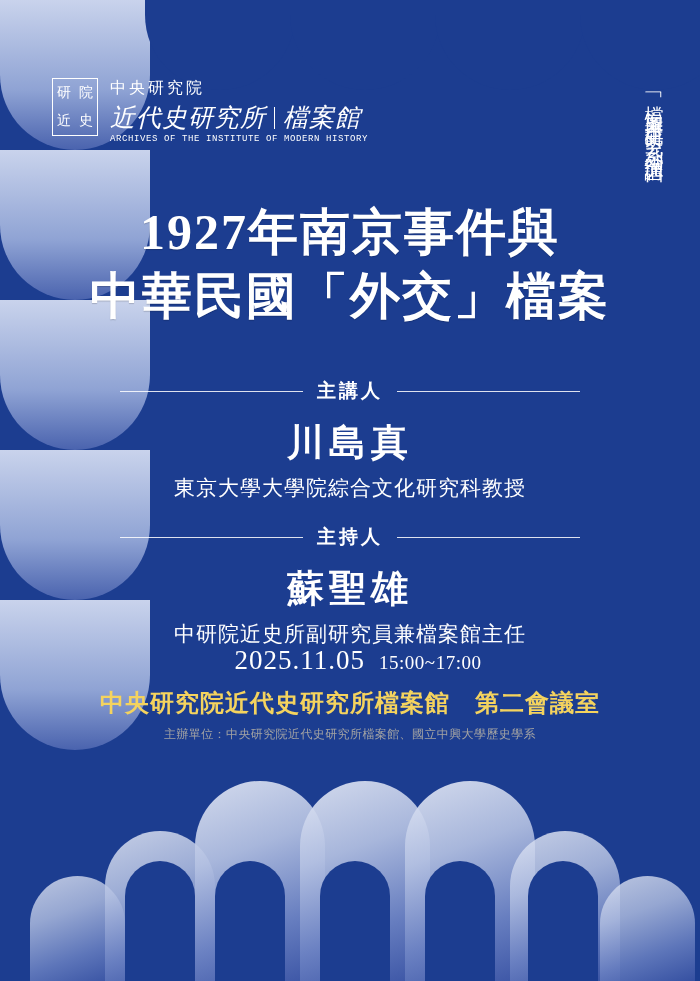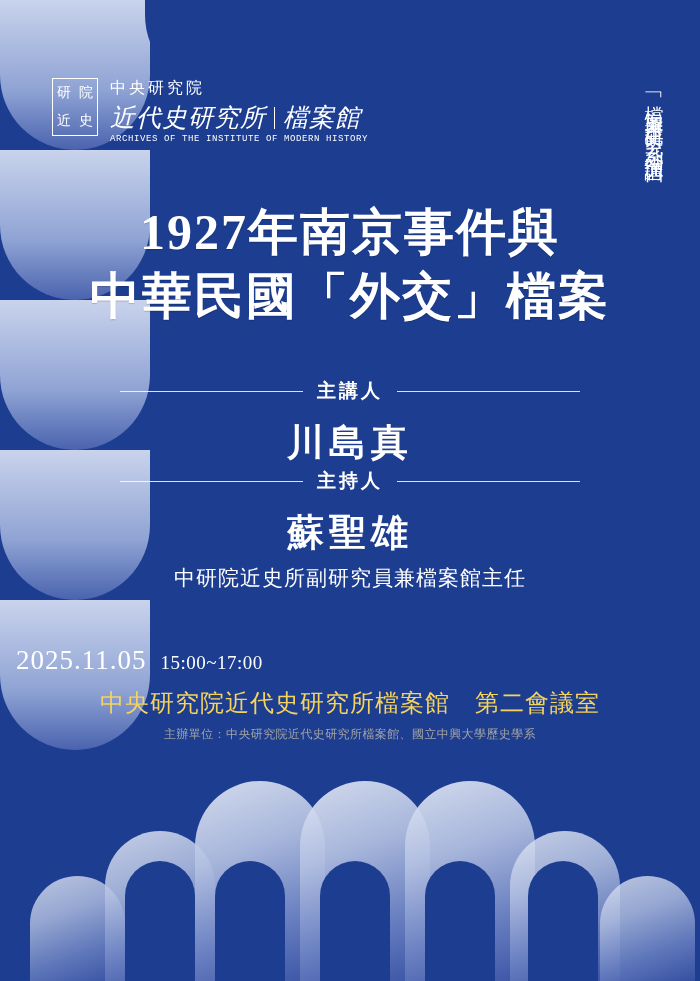--- a/index.html
+++ b/index.html
@@ -193,40 +193,40 @@
     margin-top: 6px;
     margin-bottom: 22px;
   }
 
   
   .datetime {
     position: absolute;
     top: 645px;
     left: 0;
     right: 0;
-    text-align: left;
+    text-align: center;
     padding-left: 16px;
   }
   .datetime .date {
     font-size: 27px;
     letter-spacing: 1px;
   }
   .datetime .time {
     font-size: 19px;
     letter-spacing: 0.5px;
     margin-left: 10px;
   }
   .venue {
     position: absolute;
     top: 687px;
     left: 0;
     right: 0;
     text-align: center;
     font-size: 24px;
-    font-weight: normal;
+    font-weight: bold;
     letter-spacing: 1px;
     color: #f4d35e;
   }
   .organizer {
     position: absolute;
     top: 726px;
     left: 0;
     right: 0;
     text-align: center;
     font-size: 12px;
@@ -291,20 +291,21 @@
     <div class="t-line">中華民國「外交」檔案</div>
   </div>
 
   <div class="people">
     <div class="rule-row">
       <div class="rule"></div>
       <div class="rule-label">主講人</div>
       <div class="rule"></div>
     </div>
     <div class="person-name">川島真</div>
+    <div class="person-affil">東京大學大學院綜合文化研究科教授</div>
 
     <div class="rule-row">
       <div class="rule"></div>
       <div class="rule-label">主持人</div>
       <div class="rule"></div>
     </div>
     <div class="person-name">蘇聖雄</div>
     <div class="person-affil">中研院近史所副研究員兼檔案館主任</div>
   </div>
 

